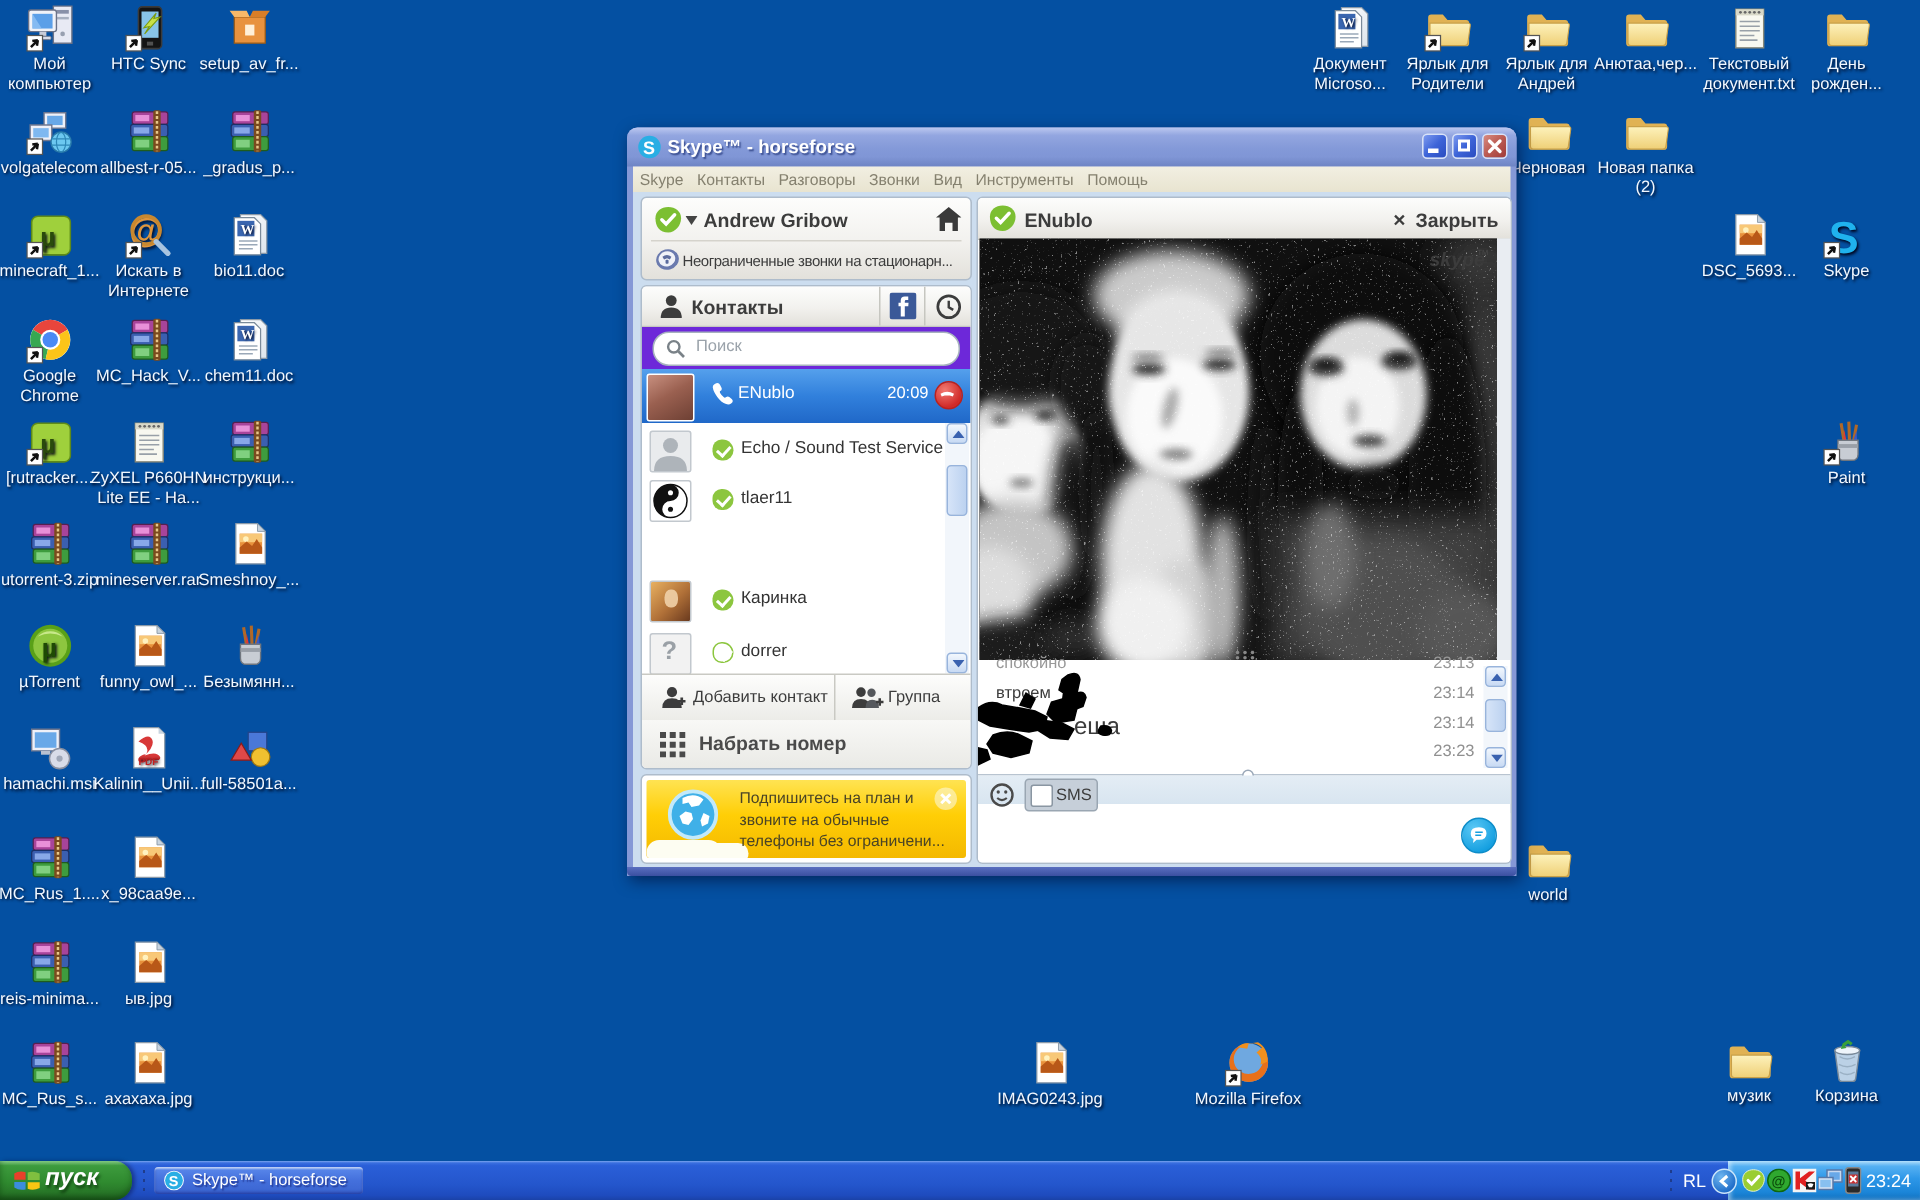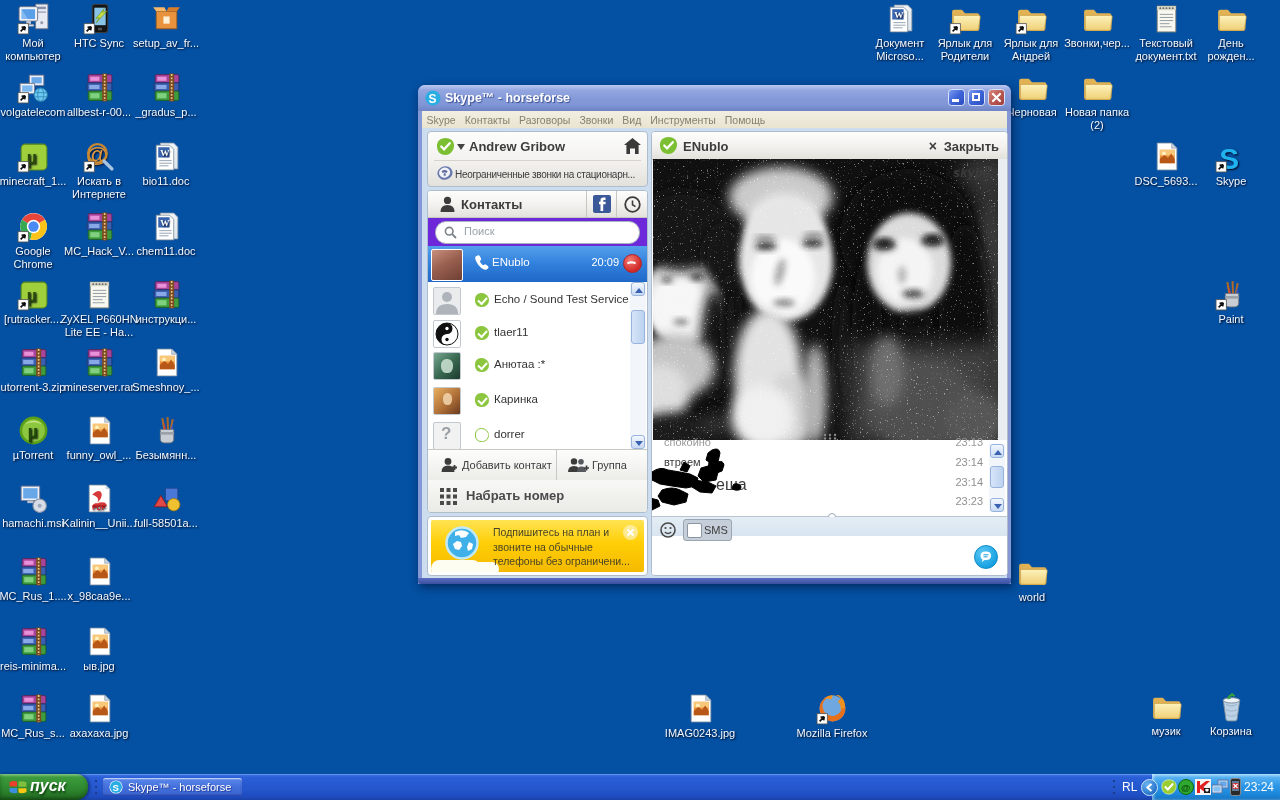--- a/index.html
+++ b/index.html
@@ -218,21 +218,21 @@
       <svg>
         <use href="#i-net"></use>
         <use href="#i-badge"></use>
       </svg>
       <div>volgatelecom</div>
     </div>
 <div class="icon" style="left:61px;top:71px">
       <svg>
         <use href="#i-rar"></use>
       </svg>
-      <div>allbest-r-00...</div>
+      <div>allbest-r-05...</div>
     </div>
 <div class="icon" style="left:128px;top:71px">
       <svg>
         <use href="#i-rar"></use>
       </svg>
       <div>_gradus_p...</div>
     </div>
 <div class="icon" style="left:-5px;top:140px">
       <svg>
         <use href="#i-utsq"></use>
@@ -398,21 +398,21 @@
       <svg>
         <use href="#i-folder"></use>
         <use href="#i-badge"></use>
       </svg>
       <div>Ярлык для<br>Андрей</div>
     </div>
 <div class="icon" style="left:1059px;top:2px">
       <svg>
         <use href="#i-folder"></use>
       </svg>
-      <div>Звонки,чер...</div>
+      <div>Анютаа,чер...</div>
     </div>
 <div class="icon" style="left:1128px;top:2px">
       <svg>
         <use href="#i-txt"></use>
       </svg>
       <div>Текстовый<br>документ.txt</div>
     </div>
 <div class="icon" style="left:1193px;top:2px">
       <svg>
         <use href="#i-folder"></use>
@@ -583,27 +583,20 @@
         </div>
   <div class="crow" style="top:128px">
           <div class="cav" style="background:#fff"><svg viewBox="0 0 26 26" style="width:26px;height:26px">
               <circle cx="13" cy="13" r="11" fill="#fff" stroke="#111" stroke-width="1"></circle>
               <path d="M13 2 a11 11 0 0 0 0 22 a5.5 5.5 0 0 1 0-11 a5.5 5.5 0 0 0 0-11Z" fill="#111"></path>
               <circle cx="13" cy="7.5" r="1.7" fill="#fff"></circle>
               <circle cx="13" cy="18.5" r="1.7" fill="#111"></circle>
             </svg></div>
           <div class="cst"></div>
           <div class="cnm">tlaer11</div>
-        </div>
-  <div class="crow" style="top:160px">
-          <div class="cav" style="background:linear-gradient(135deg,#7AA890 0%,#3A6A52 50%,#1E3A2E 100%)">
-            <div style="position:absolute;left:7px;top:6px;width:12px;height:14px;background:#CFE4D4;border-radius:45%;opacity:.85"></div>
-          </div>
-          <div class="cst"></div>
-          <div class="cnm">Анютаа :*</div>
         </div>
   <div class="crow" style="top:195px">
           <div class="cav" style="background:linear-gradient(135deg,#E8B060 0%,#B07038 55%,#6A3A1E 100%)">
             <div style="position:absolute;left:9px;top:5px;width:9px;height:12px;background:#F0D0A8;border-radius:45%;opacity:.9"></div>
           </div>
           <div class="cst"></div>
           <div class="cnm">Каринка</div>
         </div>
   <div class="crow" style="top:230px">
           <div class="cav" style="background:#F2F2F2">

